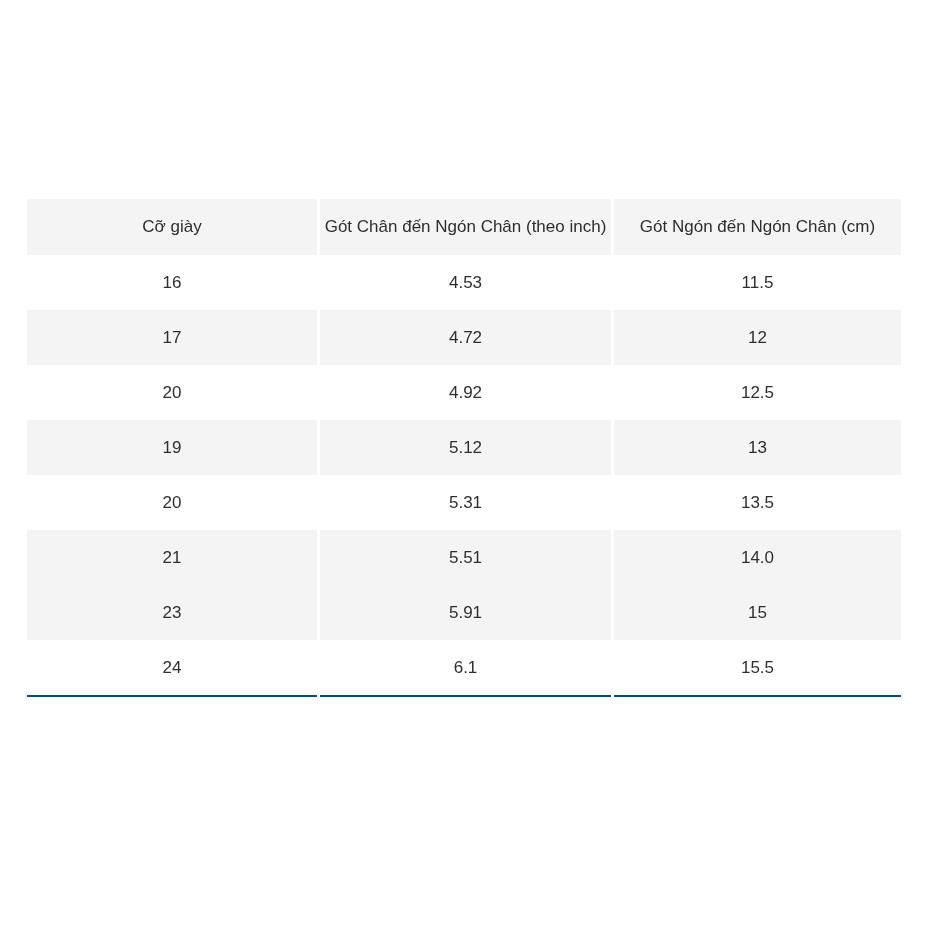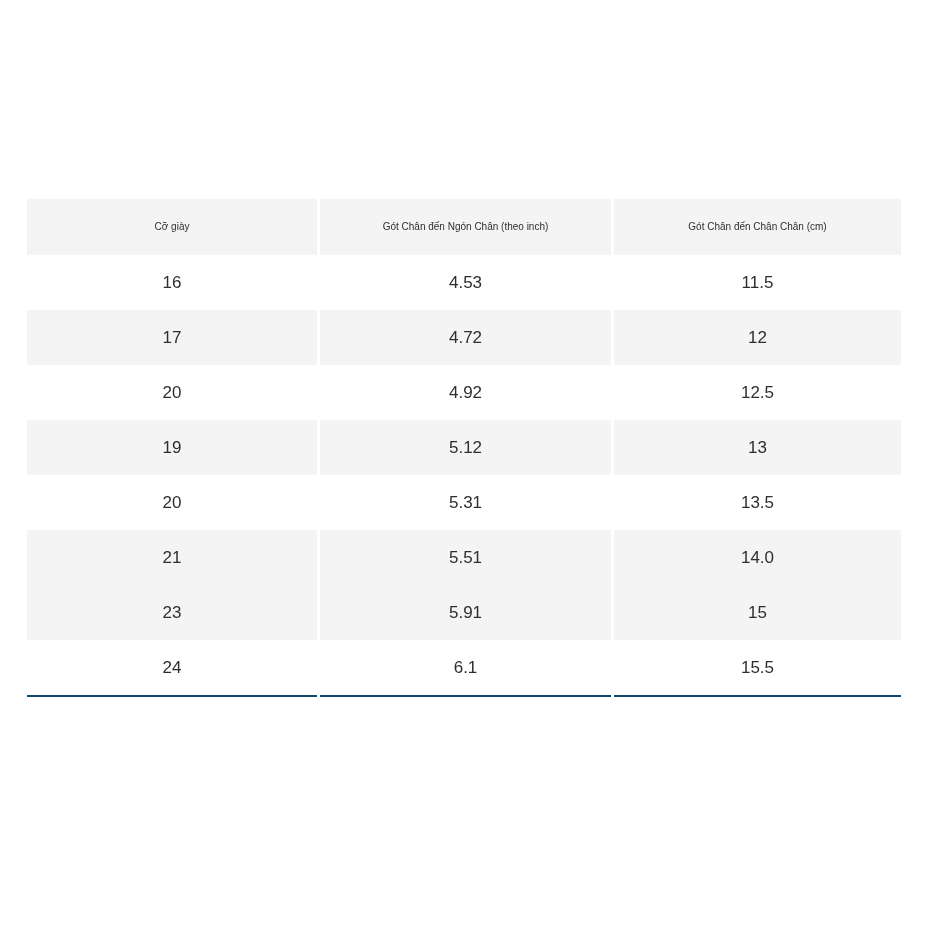--- a/index.html
+++ b/index.html
@@ -40,21 +40,21 @@
   }
 
   
   col.c1 { width: 290px; }
   col.c2 { width: 291px; }
   col.c3 { width: 287px; }
 
   table#size-chart thead th {
     height: 56px;
     background: #f4f4f4;
-    font-size: 10px;
+    font-size: 17px;
     line-height: 56px;
     white-space: nowrap;
   }
 
   table#size-chart tbody td {
     height: 55px;
     line-height: 55px;
     font-size: 17px;
     background: #ffffff;
     white-space: nowrap;
@@ -75,21 +75,21 @@
   <table id="size-chart">
     <colgroup>
       <col class="c1">
       <col class="c2">
       <col class="c3">
     </colgroup>
     <thead>
       <tr>
         <th>Cỡ giày</th>
         <th>Gót Chân đến Ngón Chân (theo inch)</th>
-        <th>Gót Chân đến Chân Chân (cm)</th>
+        <th>Gót Ngón đến Ngón Chân (cm)</th>
       </tr>
     </thead>
     <tbody>
       <tr class="plain">
         <td>16</td>
         <td>4.53</td>
         <td>11.5</td>
       </tr>
       <tr class="shaded">
         <td>17</td>

